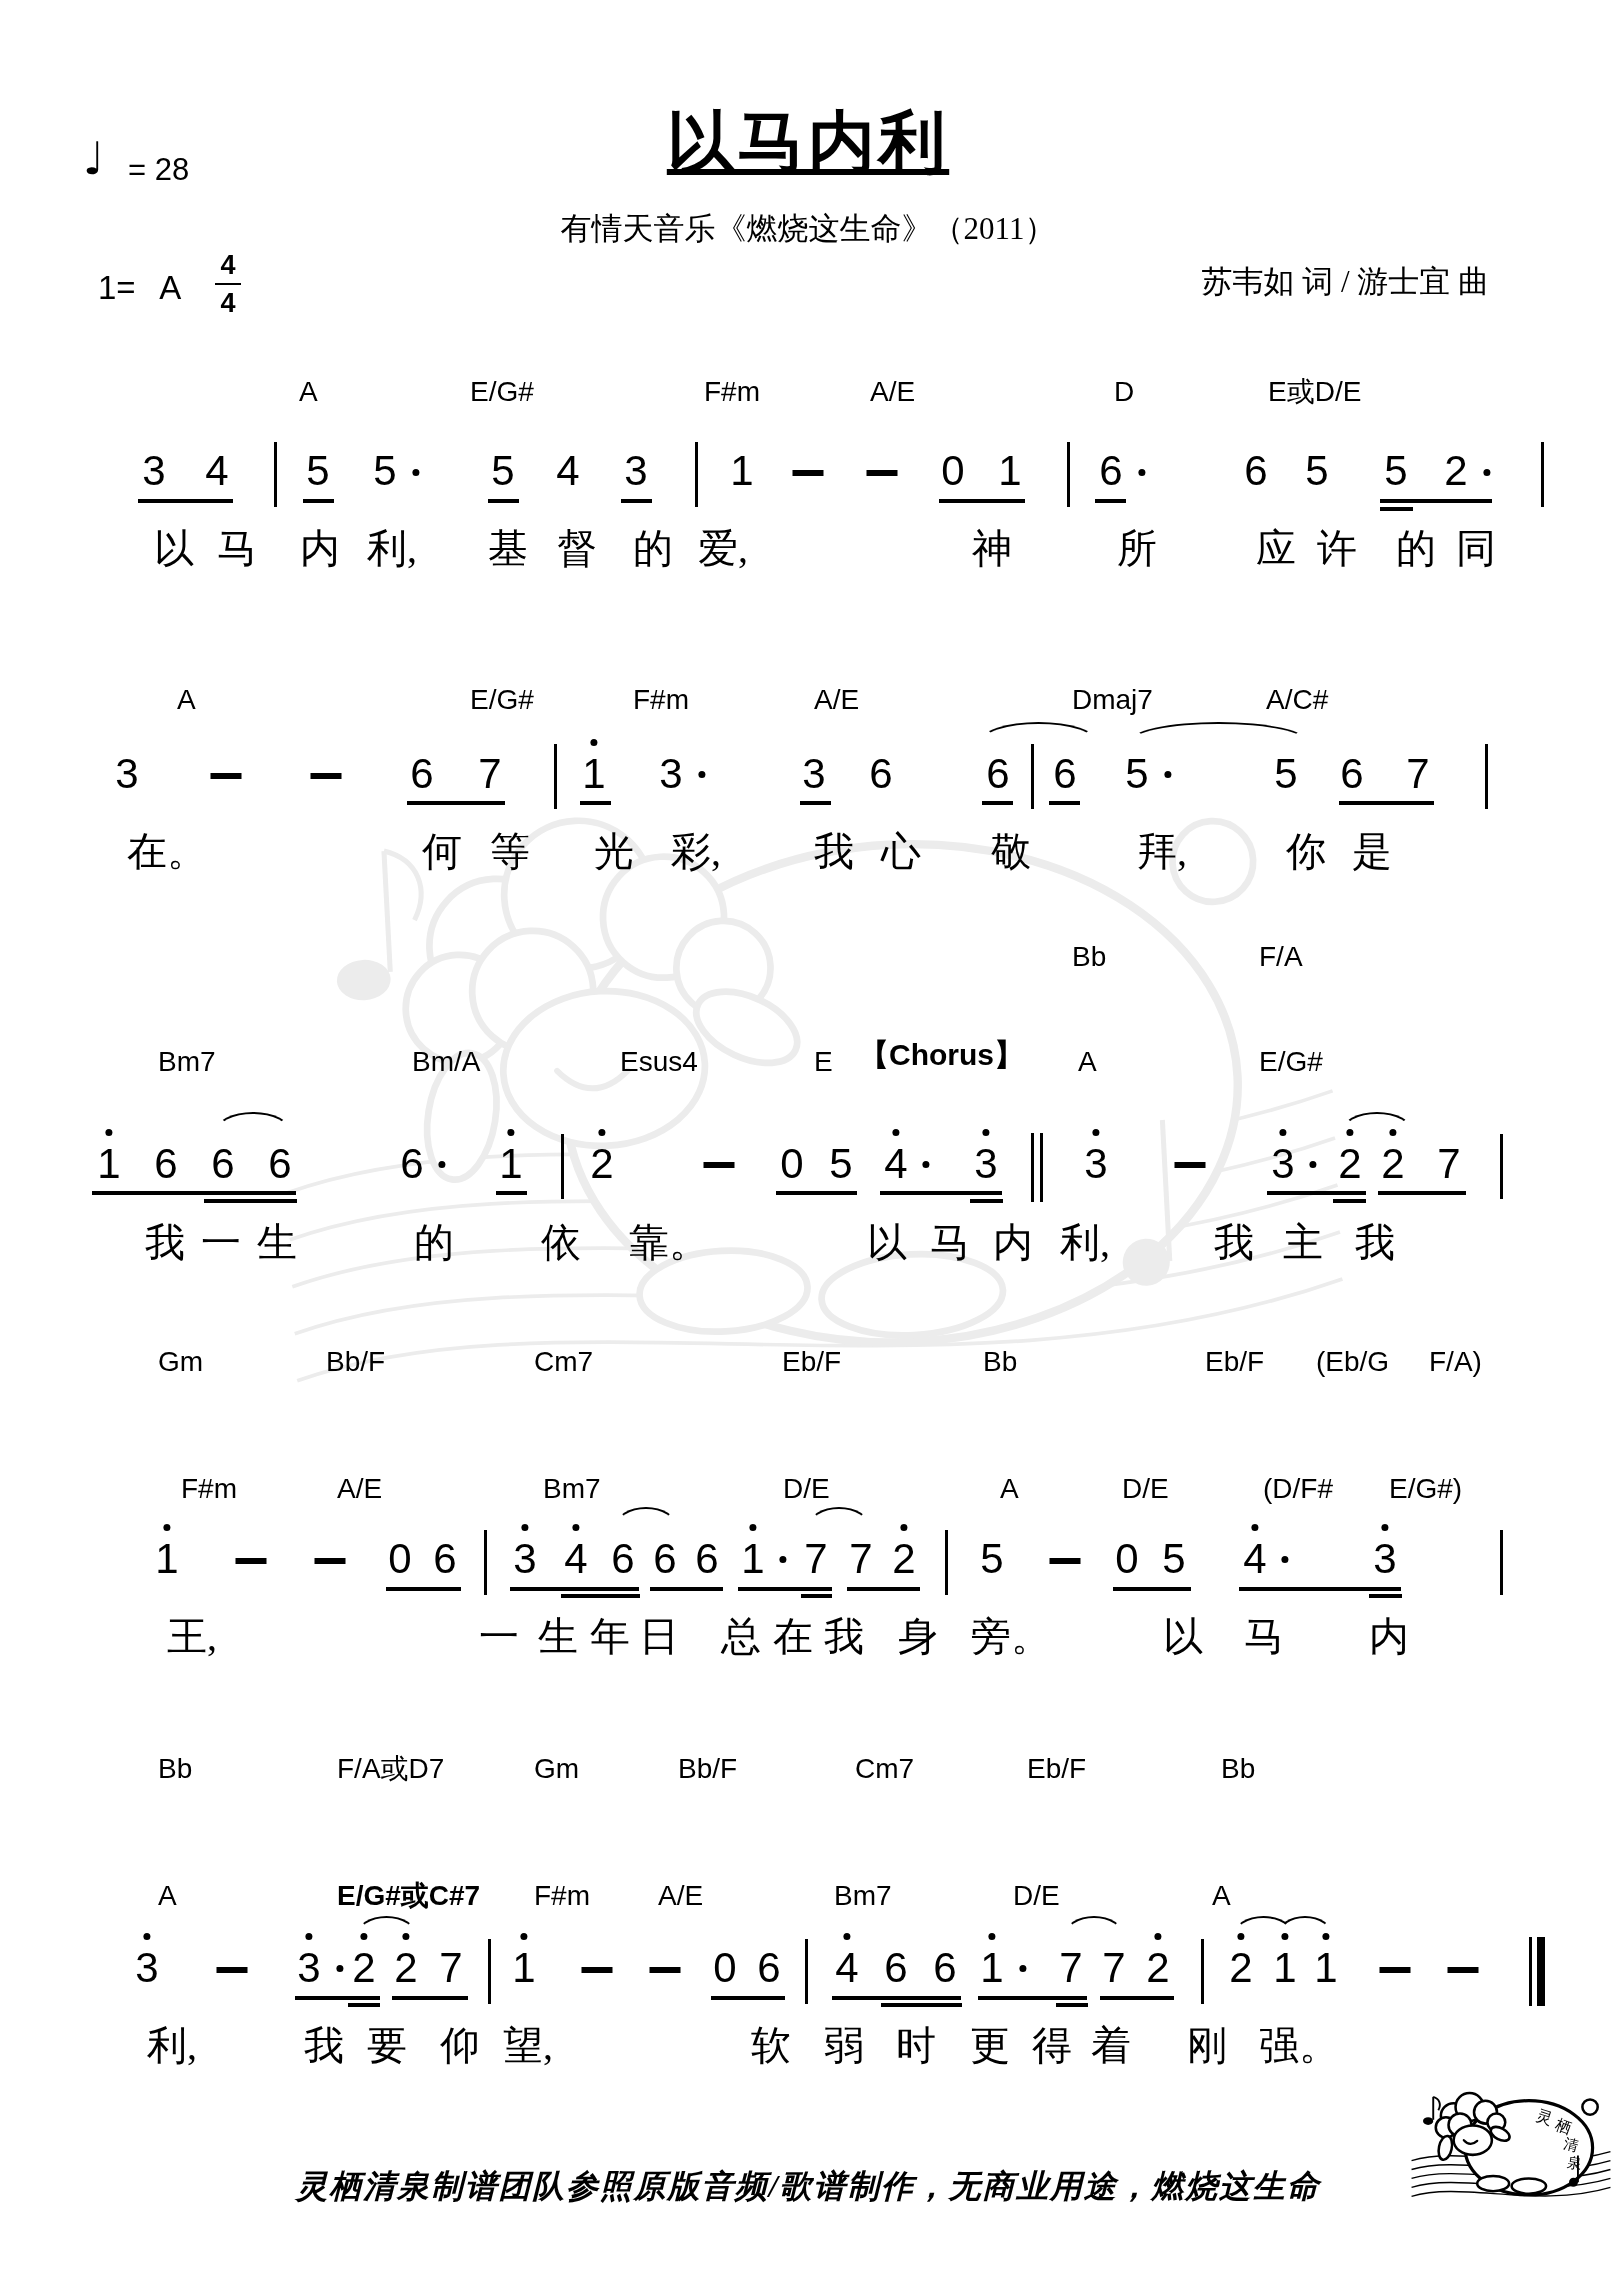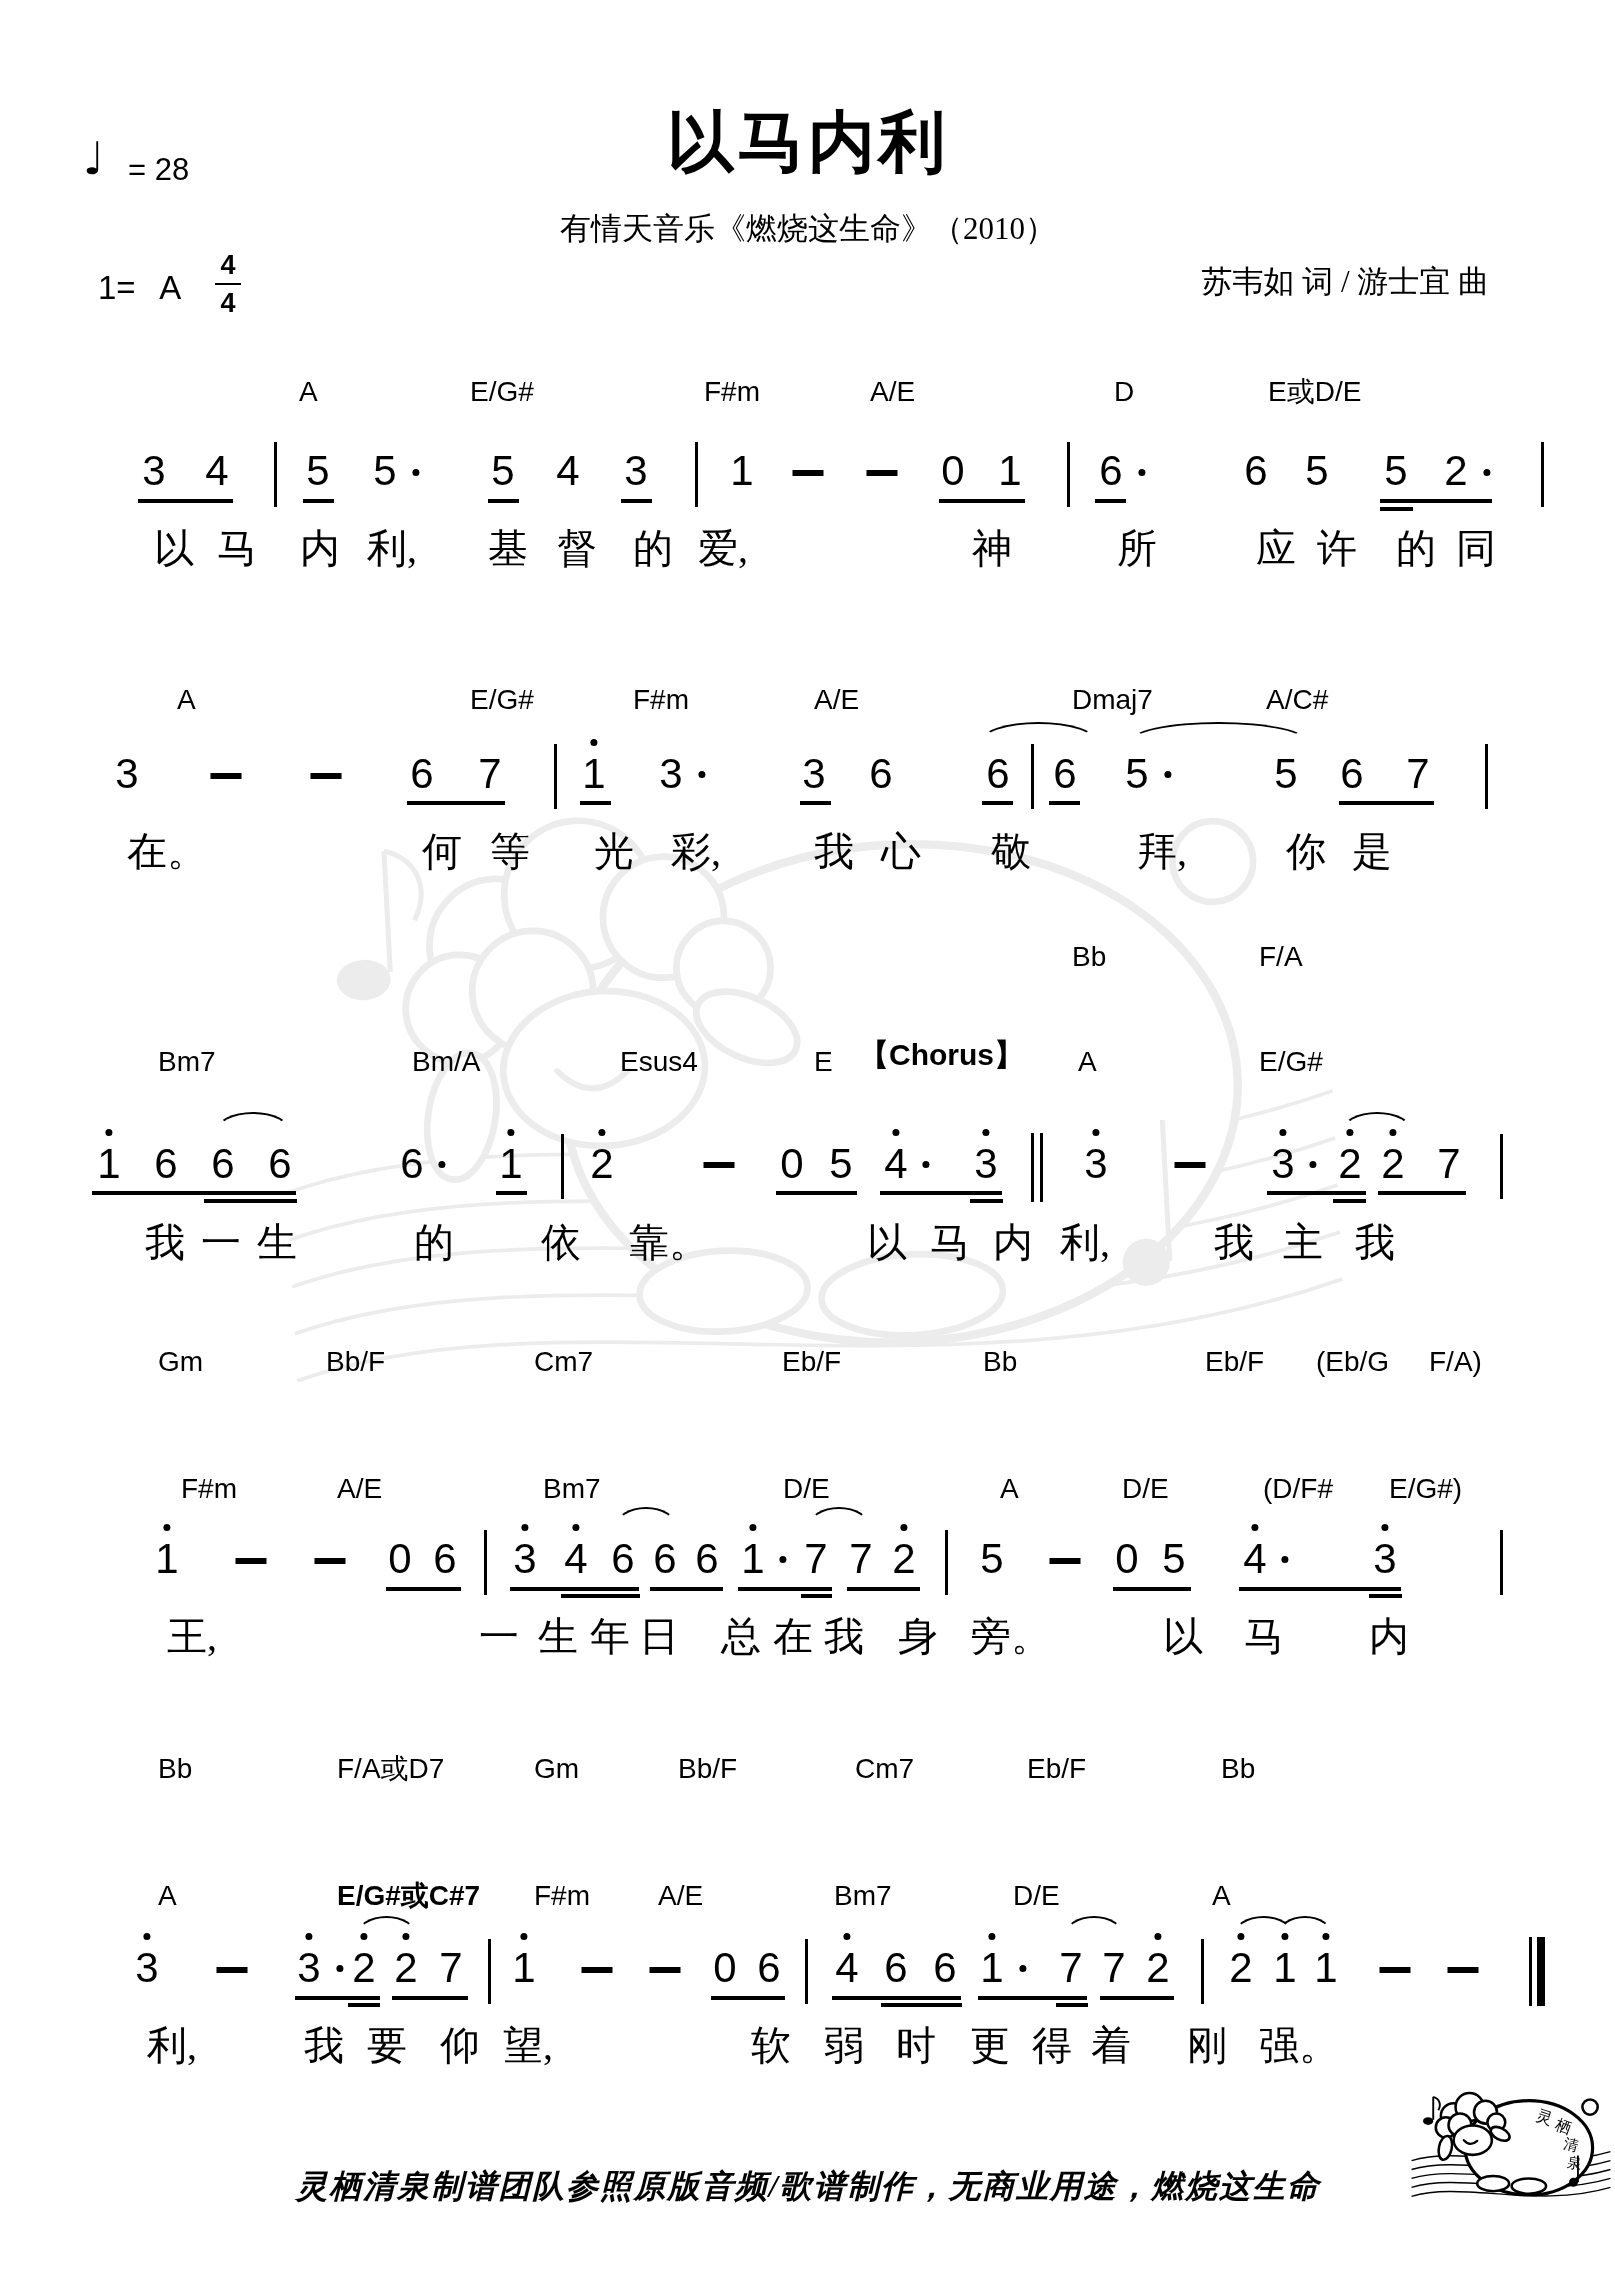--- a/index.html
+++ b/index.html
@@ -1,21 +1,21 @@
 <!DOCTYPE html>
 <html style="font-size:14.5px"><head>
 <meta charset="utf-8">
 <style>
   html,body{margin:0;padding:0;}
   body{
     width:1616px;height:2285px;background:#fff;position:relative;overflow:hidden;
     font-family:"Liberation Sans",sans-serif;color:#000;
   }
   .title{position:absolute;left:0;right:0;top:105px;text-align:center;
-    font:700 67px/1.1 "Liberation Sans",sans-serif;letter-spacing:3.6px;}
+    font:700 67px/1.1 "Liberation Sans",sans-serif;letter-spacing:3.6px;text-decoration:underline;}
   .subtitle{position:absolute;left:0;right:0;top:213px;text-align:center;
     font:400 31px/1 "Liberation Serif","DejaVu Serif",serif;}
   .credits{position:absolute;right:127px;top:266px;
     font:400 31px/1 "Liberation Serif","DejaVu Serif",serif;}
   .tempo-note{position:absolute;left:83px;top:136px;font:400 45px/1 "DejaVu Sans",sans-serif;}
   .tempo-val{position:absolute;left:128px;top:154px;font:400 31px/1 "Liberation Sans",sans-serif;}
   .keysig{position:absolute;left:98px;top:271px;font:400 33px/1 "Liberation Sans",sans-serif;}
   .keysig .kv{margin-left:23.5px;}
   .timesig{position:absolute;left:215px;top:250px;text-align:center;
     font:700 27px/1 "Liberation Sans",sans-serif;}
@@ -71,21 +71,21 @@
     <path d="M38,64 V28" stroke="#ececec" stroke-width="1.5" fill="none"></path>
     <path d="M38,28 c10,3 13,12 8,21" stroke="#ececec" stroke-width="1.5" fill="none"></path>
     <circle cx="258" cy="162" r="7" fill="#ececec"></circle>
     <path d="M265,162 V120" stroke="#ececec" stroke-width="1.5" fill="none"></path>
 
   </svg></div>
 
 <div class="tempo-note">♩</div>
 <div class="tempo-val">= 28</div>
 <div class="title">以马内利</div>
-<div class="subtitle">有情天音乐《燃烧这生命》（2010）</div>
+<div class="subtitle">有情天音乐《燃烧这生命》（2011）</div>
 <div class="credits">苏韦如 词 / 游士宜 曲</div>
 <div class="keysig"><span>1=</span><span class="kv">A</span></div>
 <div class="timesig">
     <span class="up">4</span>
     <span class="dn">4</span>
   </div>
 
 <div id="score">
     <div class="chord" style="left: 299px; top: 378px;">A</div>
     <div class="chord" style="left: 470px; top: 378px;">E/G#</div>

